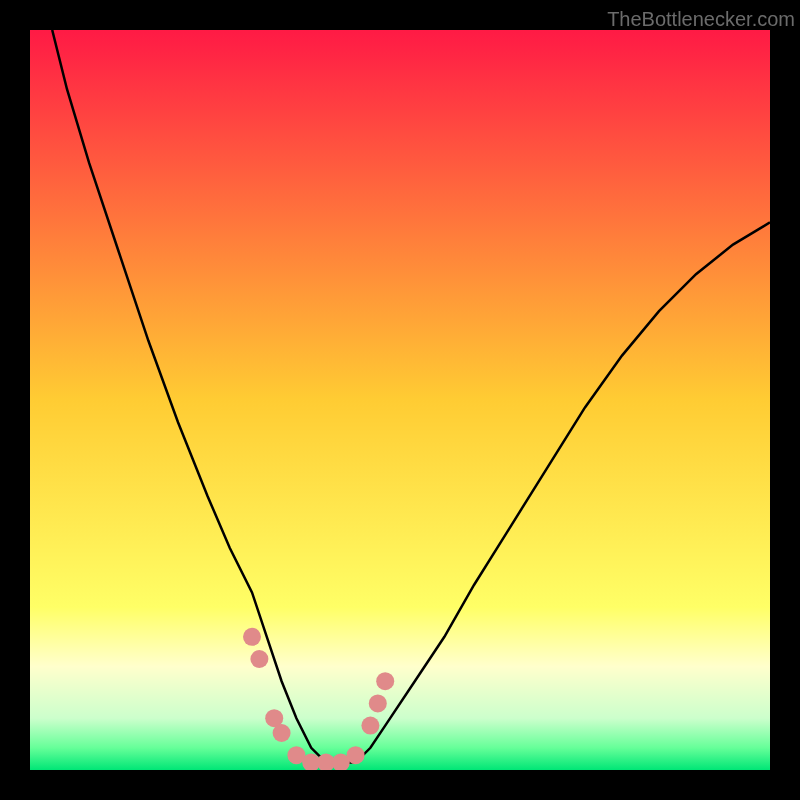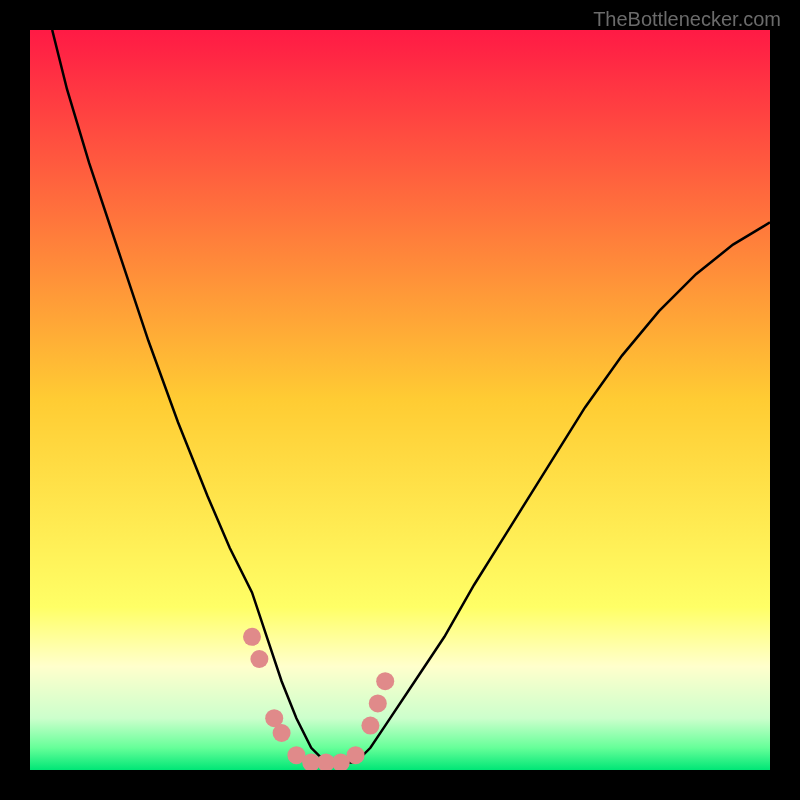--- a/index.html
+++ b/index.html
@@ -7,21 +7,21 @@
     padding: 0;
     width: 800px;
     height: 800px;
     background: #000;
     position: relative;
     font-family: Arial, sans-serif;
   }
   .watermark {
     position: absolute;
     top: 8px;
-    right: 19px;
+    right: 5px;
     color: #6b6b6b;
     font-size: 20px;
     z-index: 10;
   }
   .plot-area {
     position: absolute;
     left: 30px;
     top: 30px;
     width: 740px;
     height: 740px;

